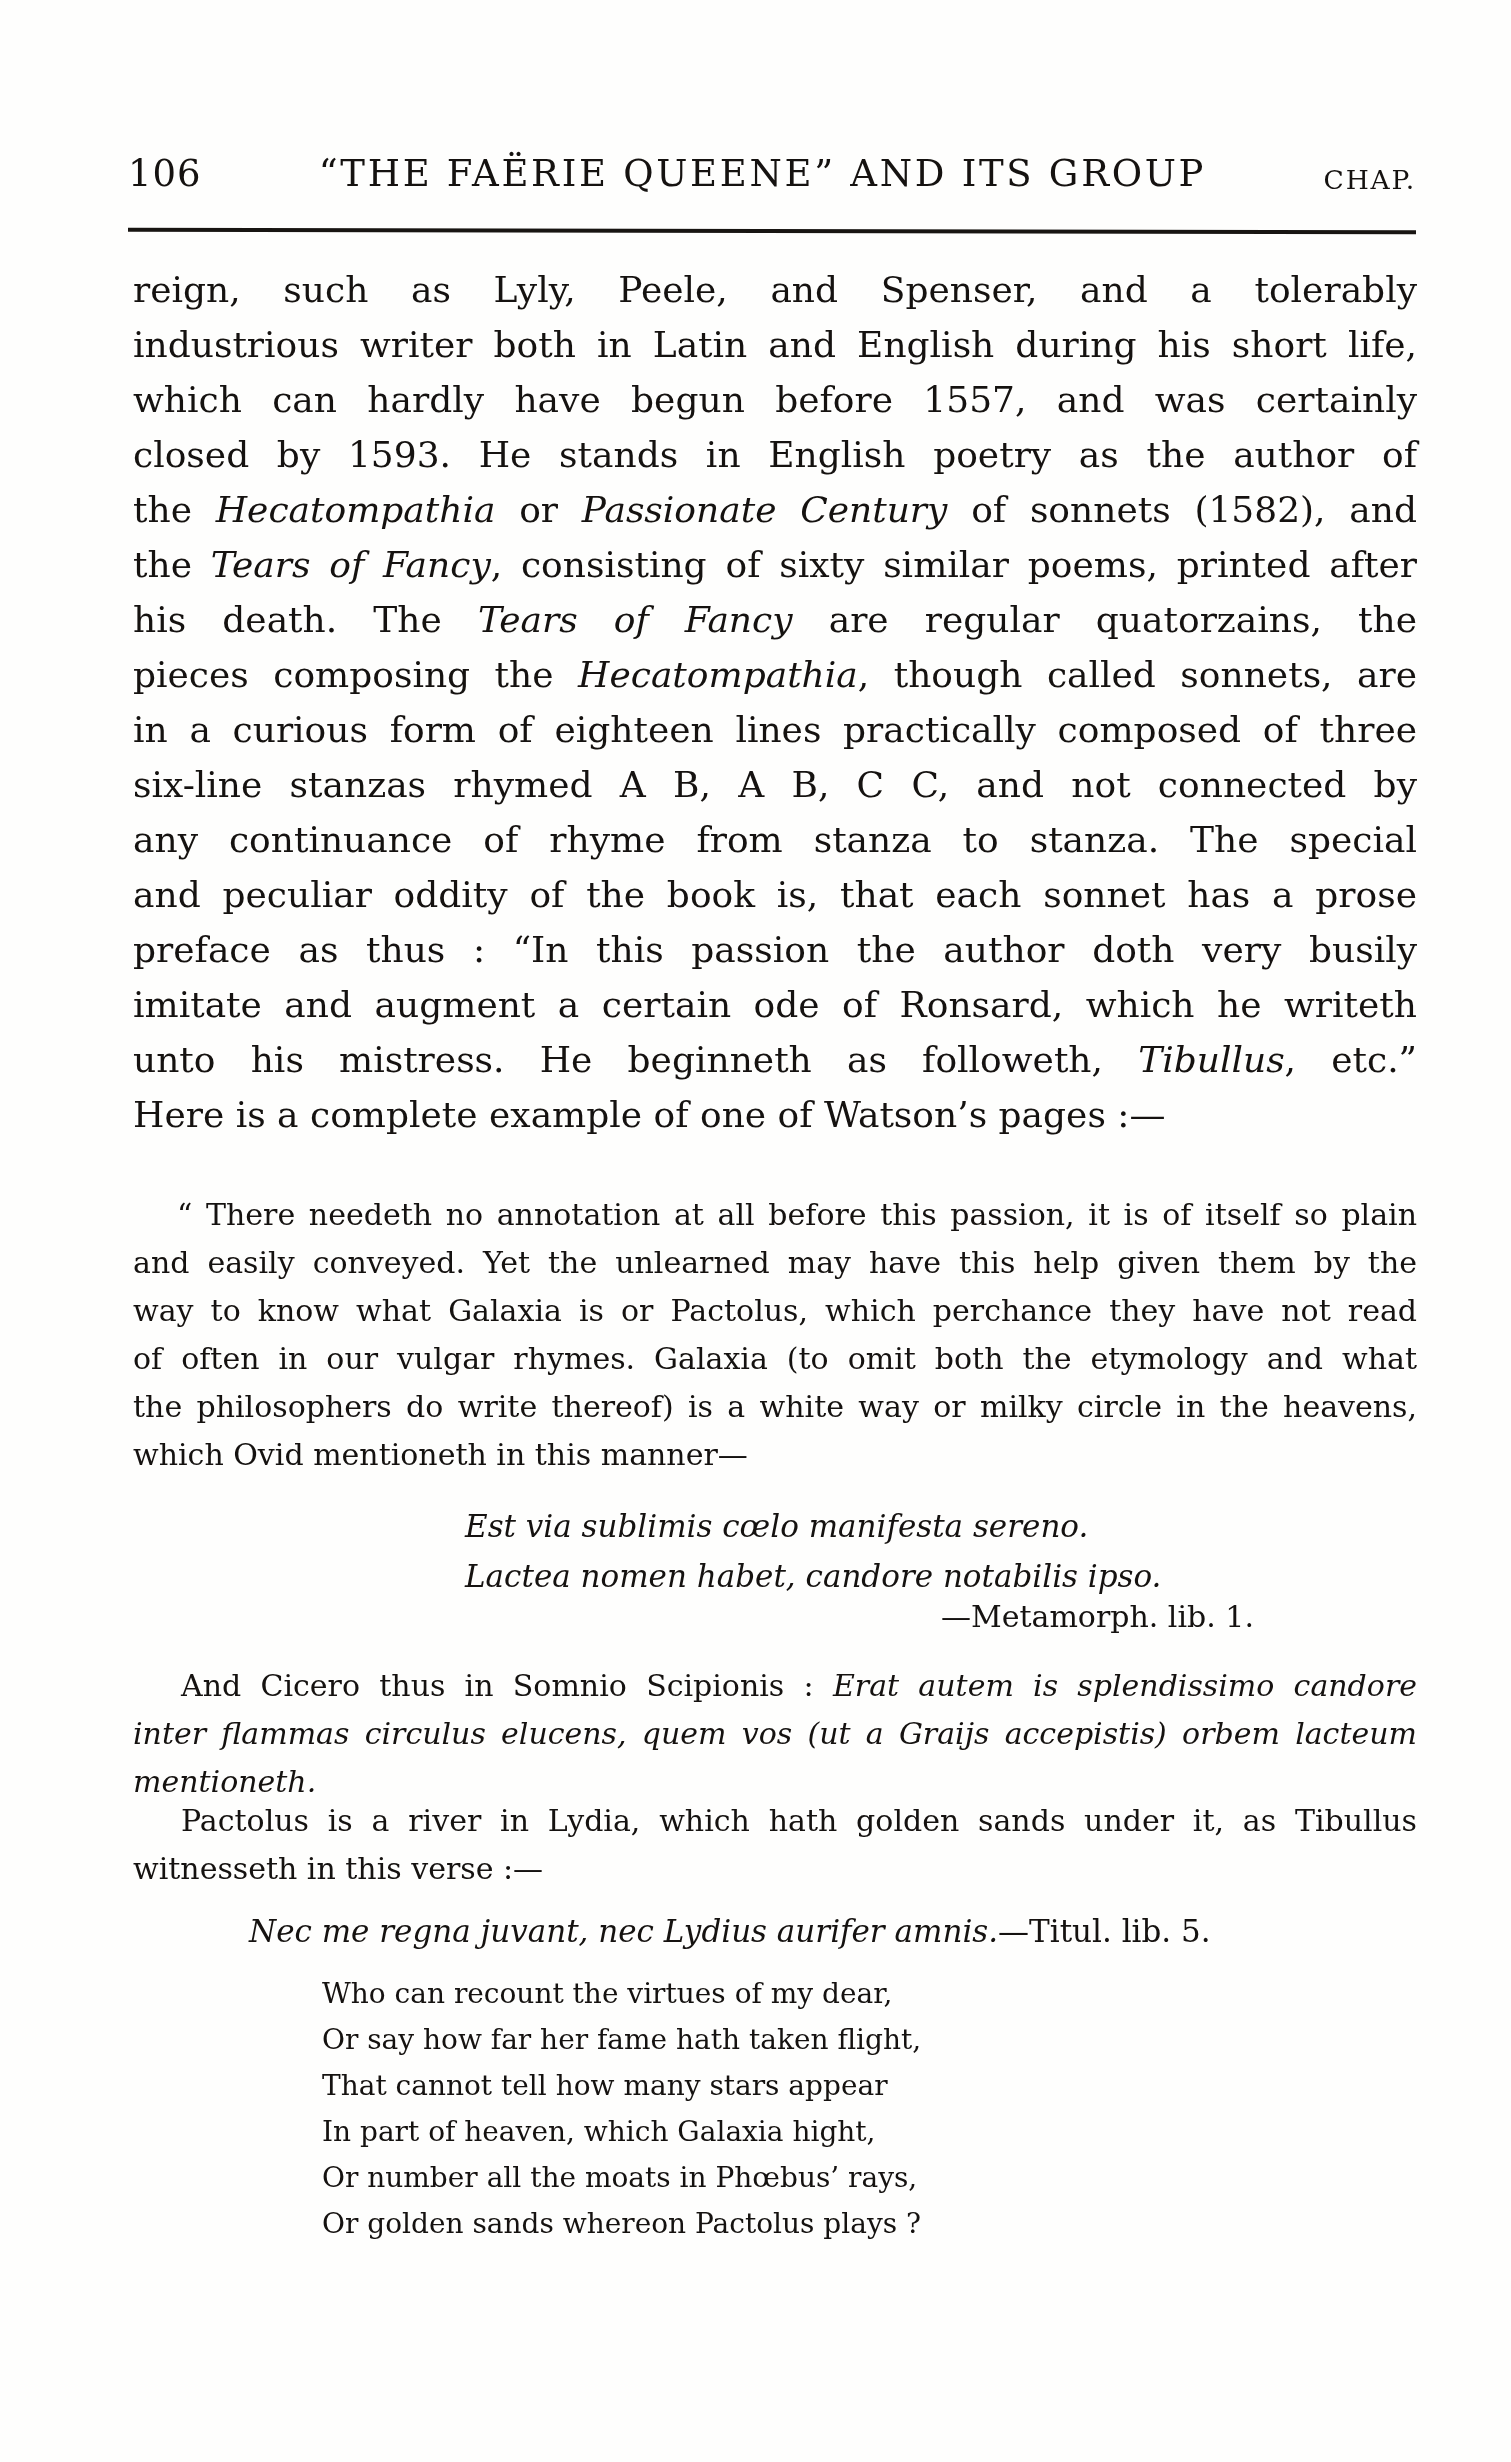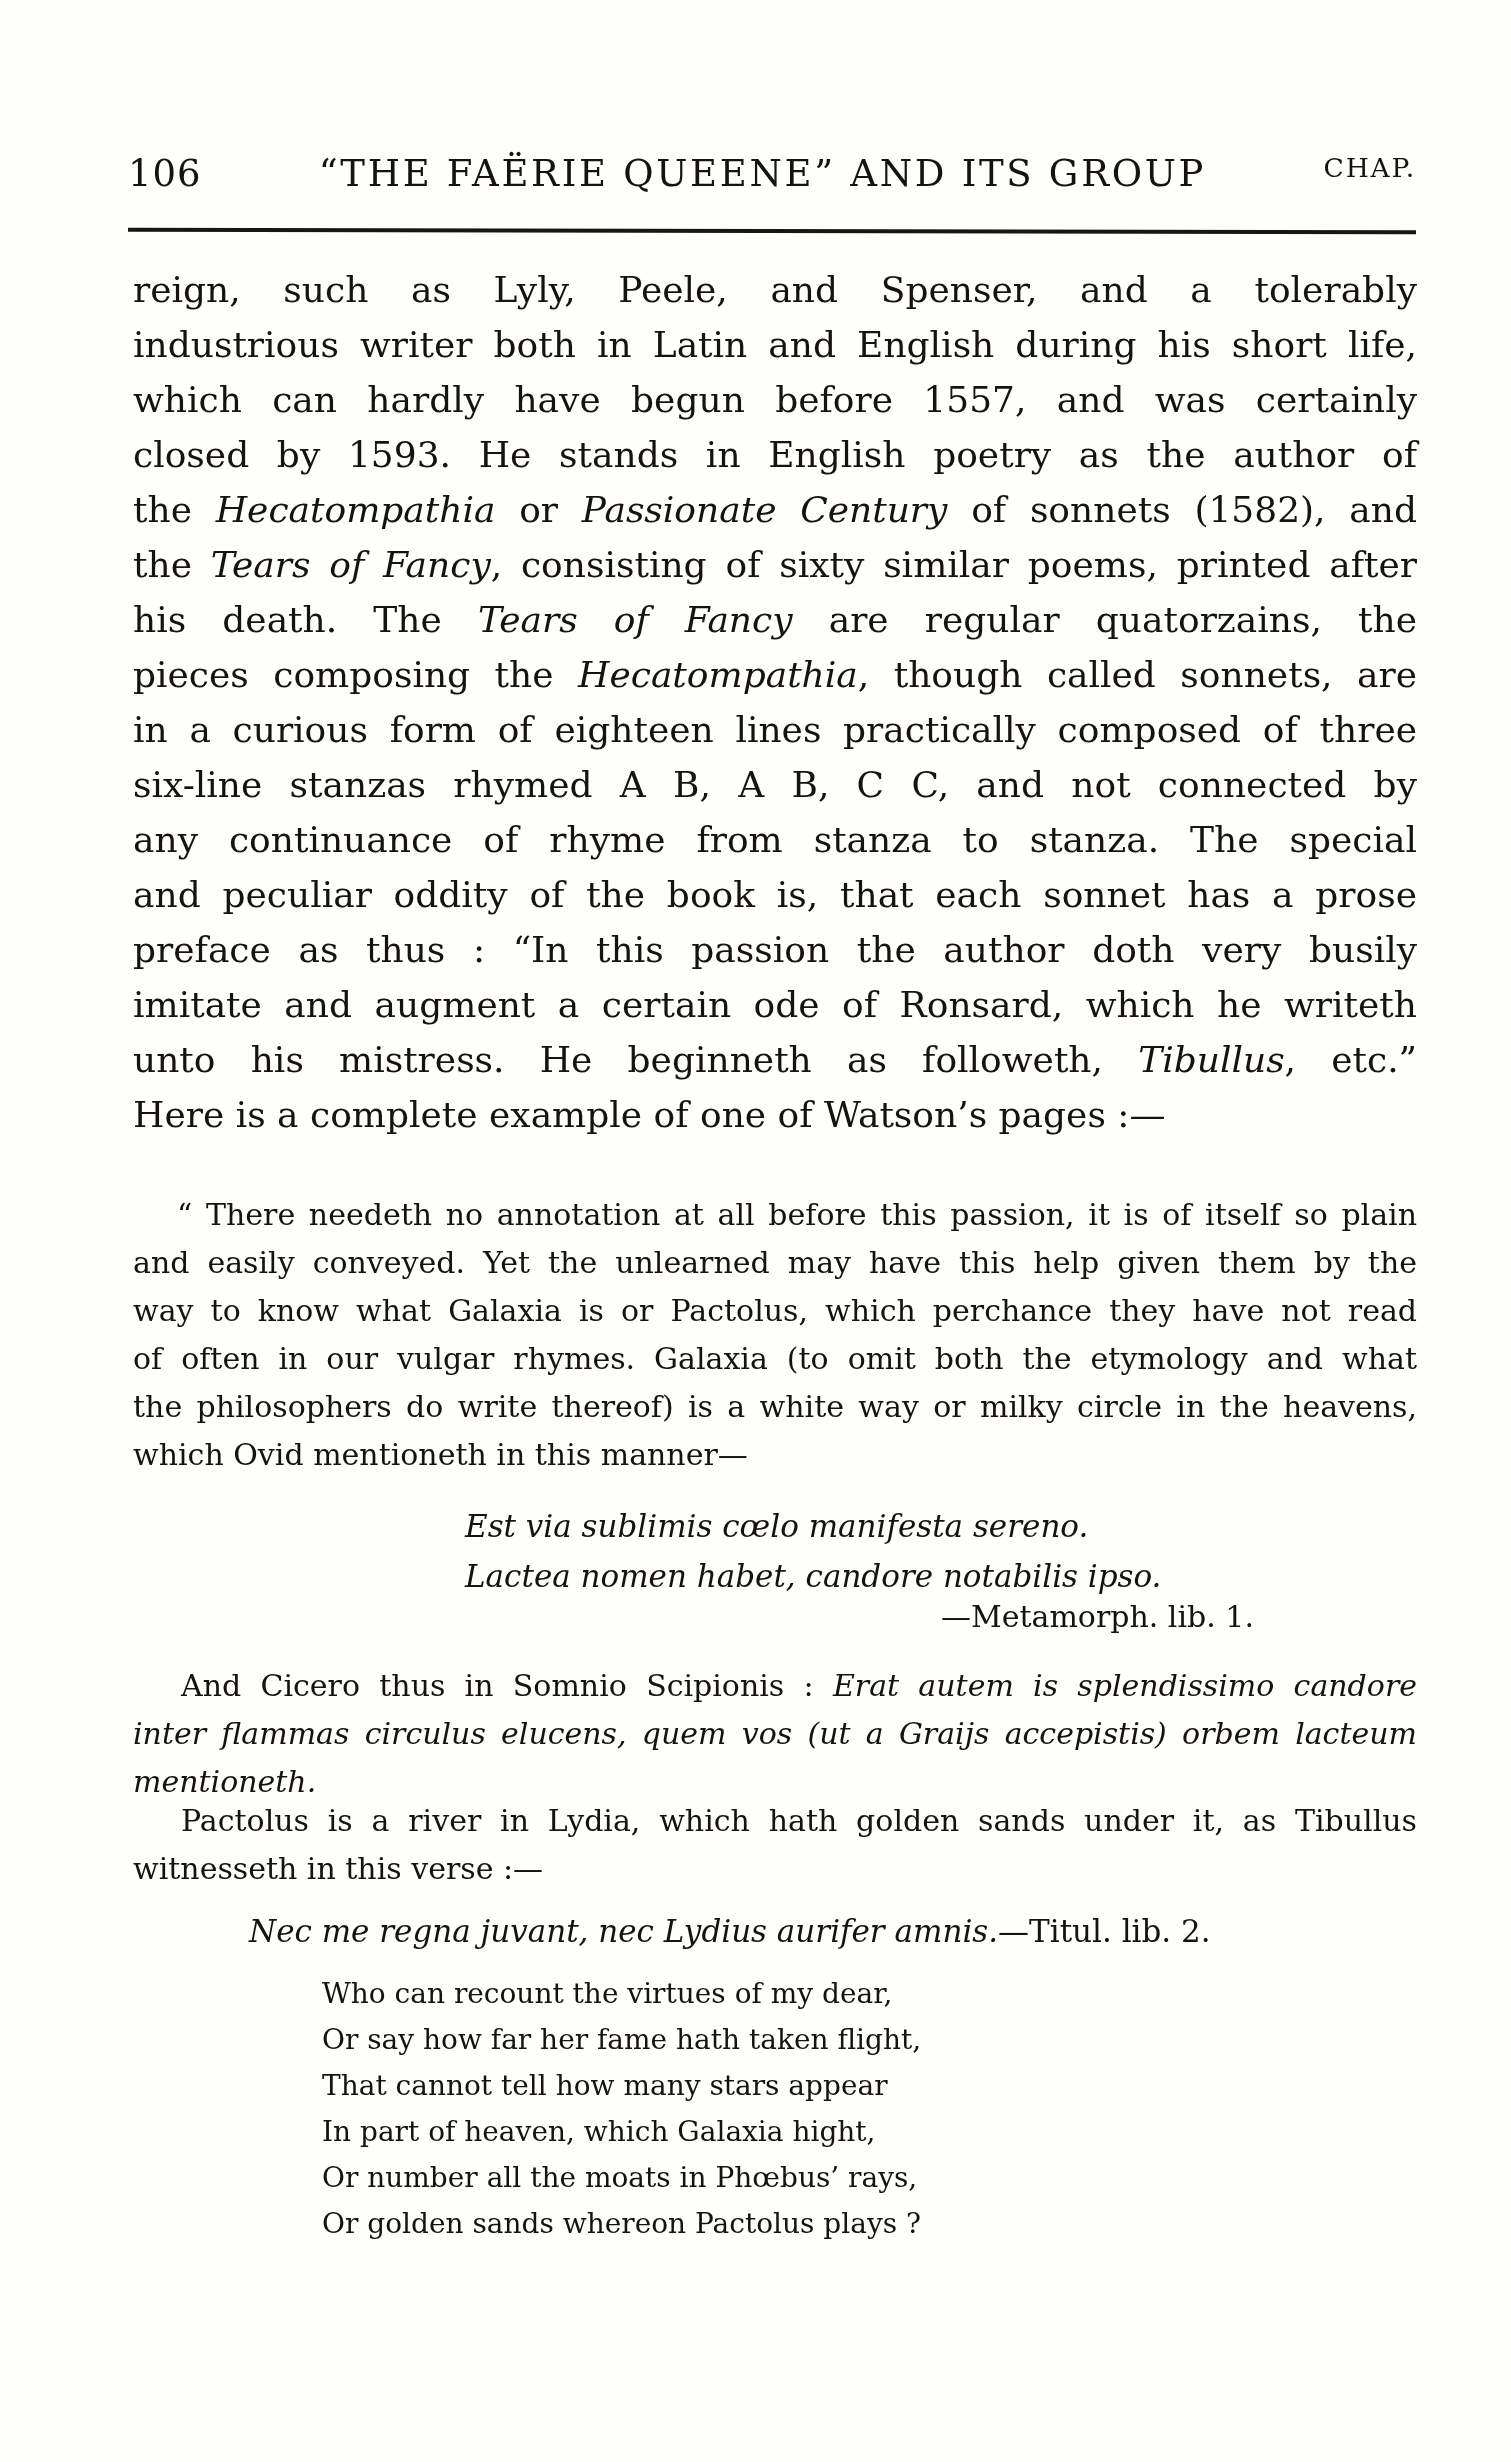--- a/index.html
+++ b/index.html
@@ -8,21 +8,21 @@
     background:#ffffff;
     color:#151210;
     font-family:"DejaVu Serif","Liberation Serif",serif;
     position:relative;
     overflow:hidden;
   }
   .page{position:absolute;inset:0;background:#fefefd;}
   
   .header{
     position:absolute;top:152px;left:128px;width:1288px;
-    display:flex;align-items:flex-start;
+    display:flex;align-items:flex-end;
   }
   .pagenum{font-size:37px;letter-spacing:0.9px;}
   .running-title{flex:1;text-align:center;font-size:37px;letter-spacing:2.7px;white-space:nowrap;}
   .chap{font-size:26.5px;letter-spacing:1.8px;}
   .rule{
     position:absolute;top:229px;left:128px;width:1288px;height:3.7px;
     background:#181512;transform:rotate(0.12deg);
   }
   
   .block{position:absolute;}
@@ -97,21 +97,21 @@
       <div class="line j"><span class="it">inter flammas circulus elucens, quem vos (ut a Graijs accepistis) orbem lacteum</span></div>
       <div class="line"><span class="it">mentioneth.</span></div>
     </div>
 
   <div class="block pactolus-para">
       <div class="line j"><span>Pactolus is a river in Lydia, which hath golden sands under it, as Tibullus</span></div>
       <div class="line"><span>witnesseth in this verse :—</span></div>
     </div>
 
   <div class="block tibullus-verse">
-      <div class="line"><span class="it">Nec me regna juvant, nec Lydius aurifer amnis.</span><span>—Titul. lib. 2.</span></div>
+      <div class="line"><span class="it">Nec me regna juvant, nec Lydius aurifer amnis.</span><span>—Titul. lib. 5.</span></div>
     </div>
 
   <div class="block poem">
       <div class="line">Who can recount the virtues of my dear,</div>
       <div class="line">Or say how far her fame hath taken flight,</div>
       <div class="line">That cannot tell how many stars appear</div>
       <div class="line">In part of heaven, which Galaxia hight,</div>
       <div class="line">Or number all the moats in Phœbus’ rays,</div>
       <div class="line">Or golden sands whereon Pactolus plays ?</div>
     </div>

